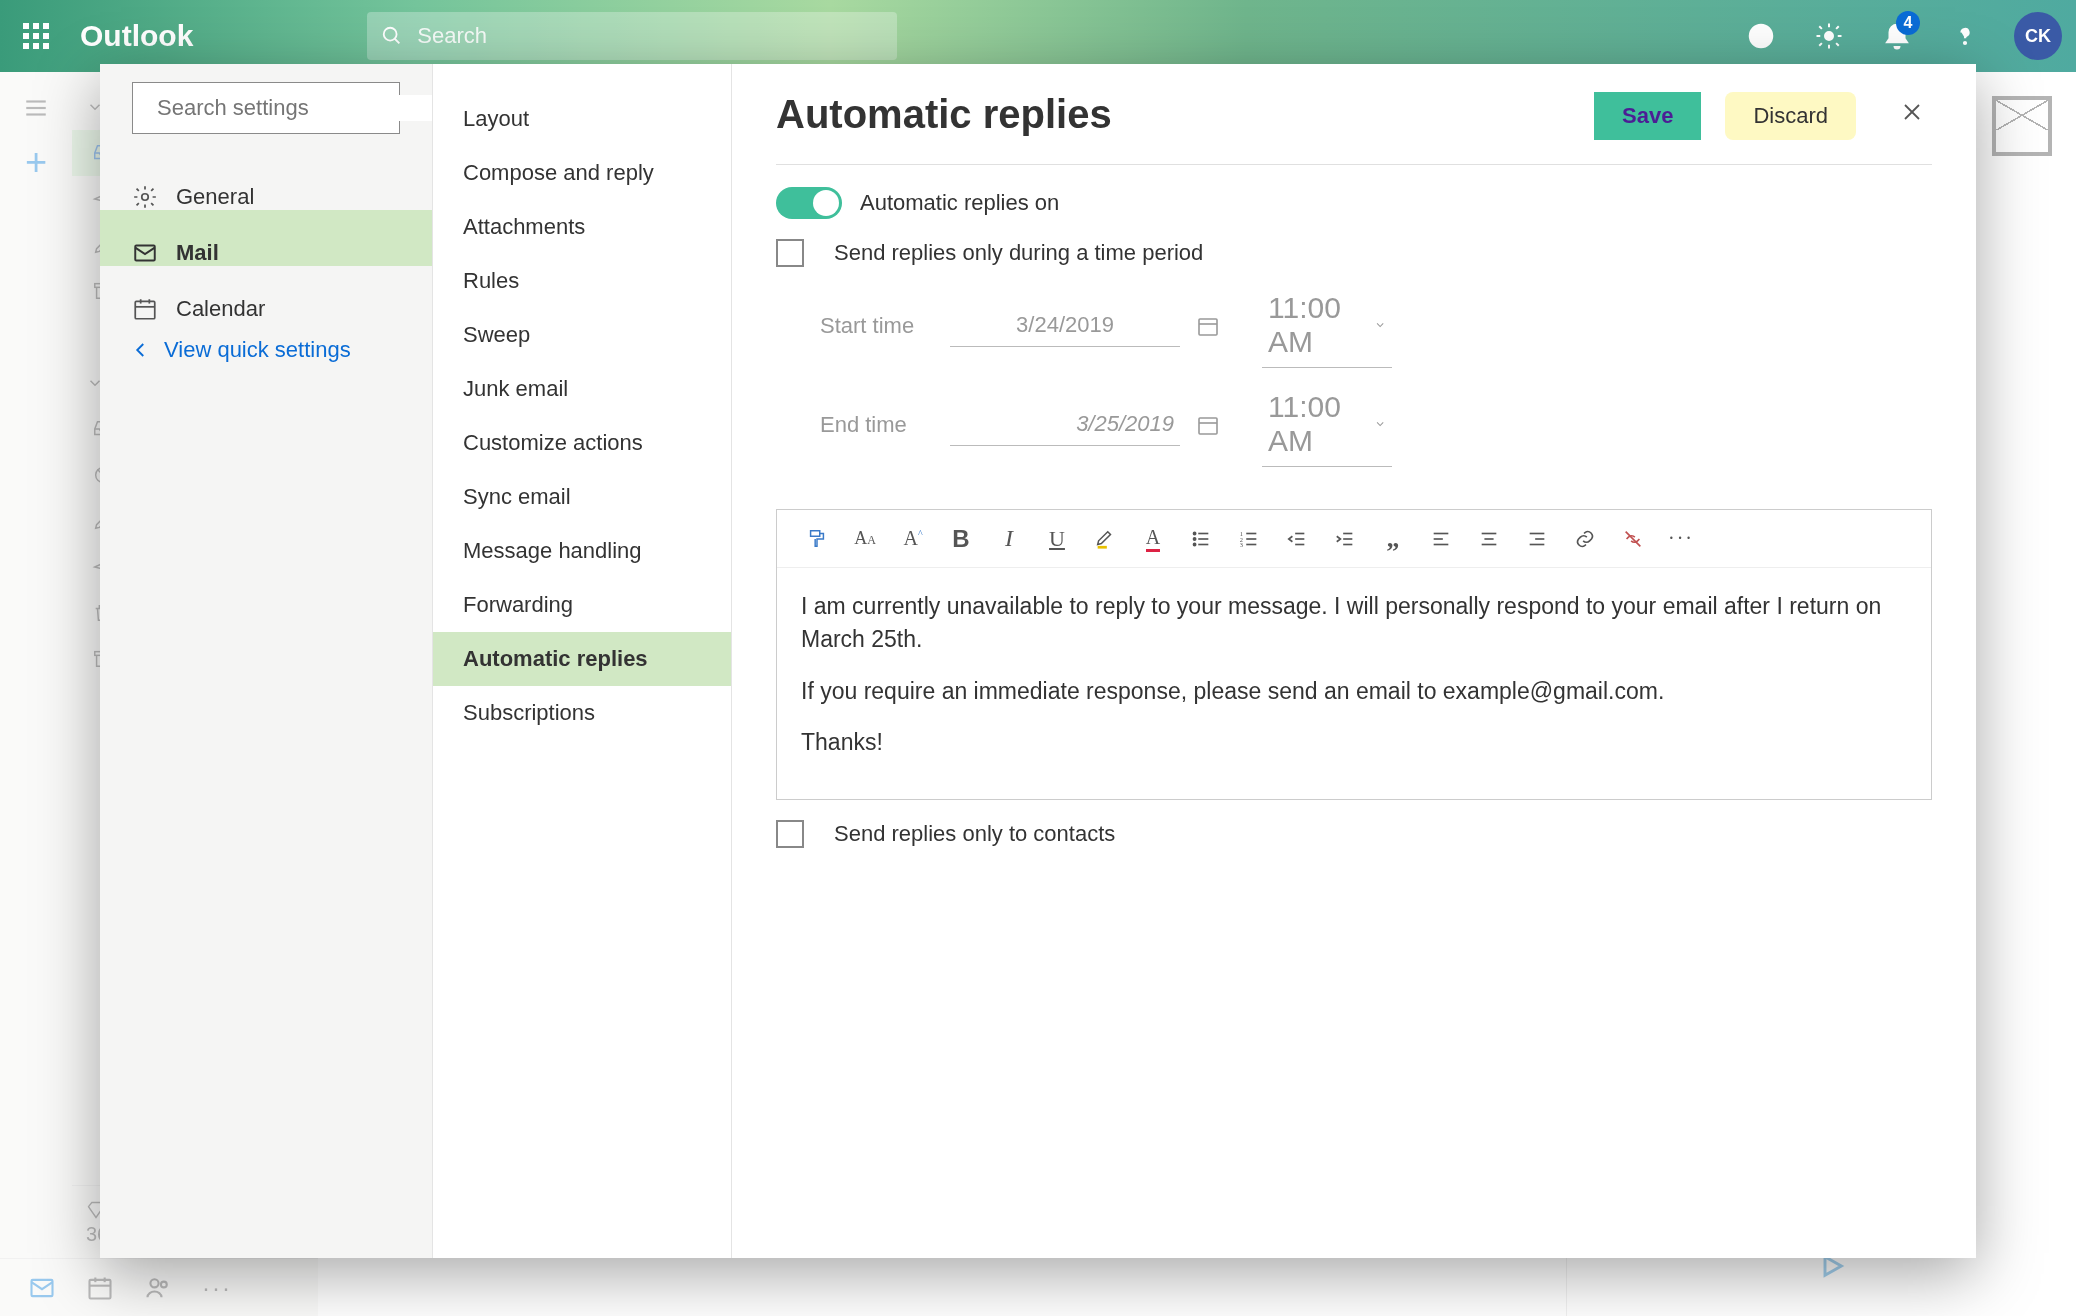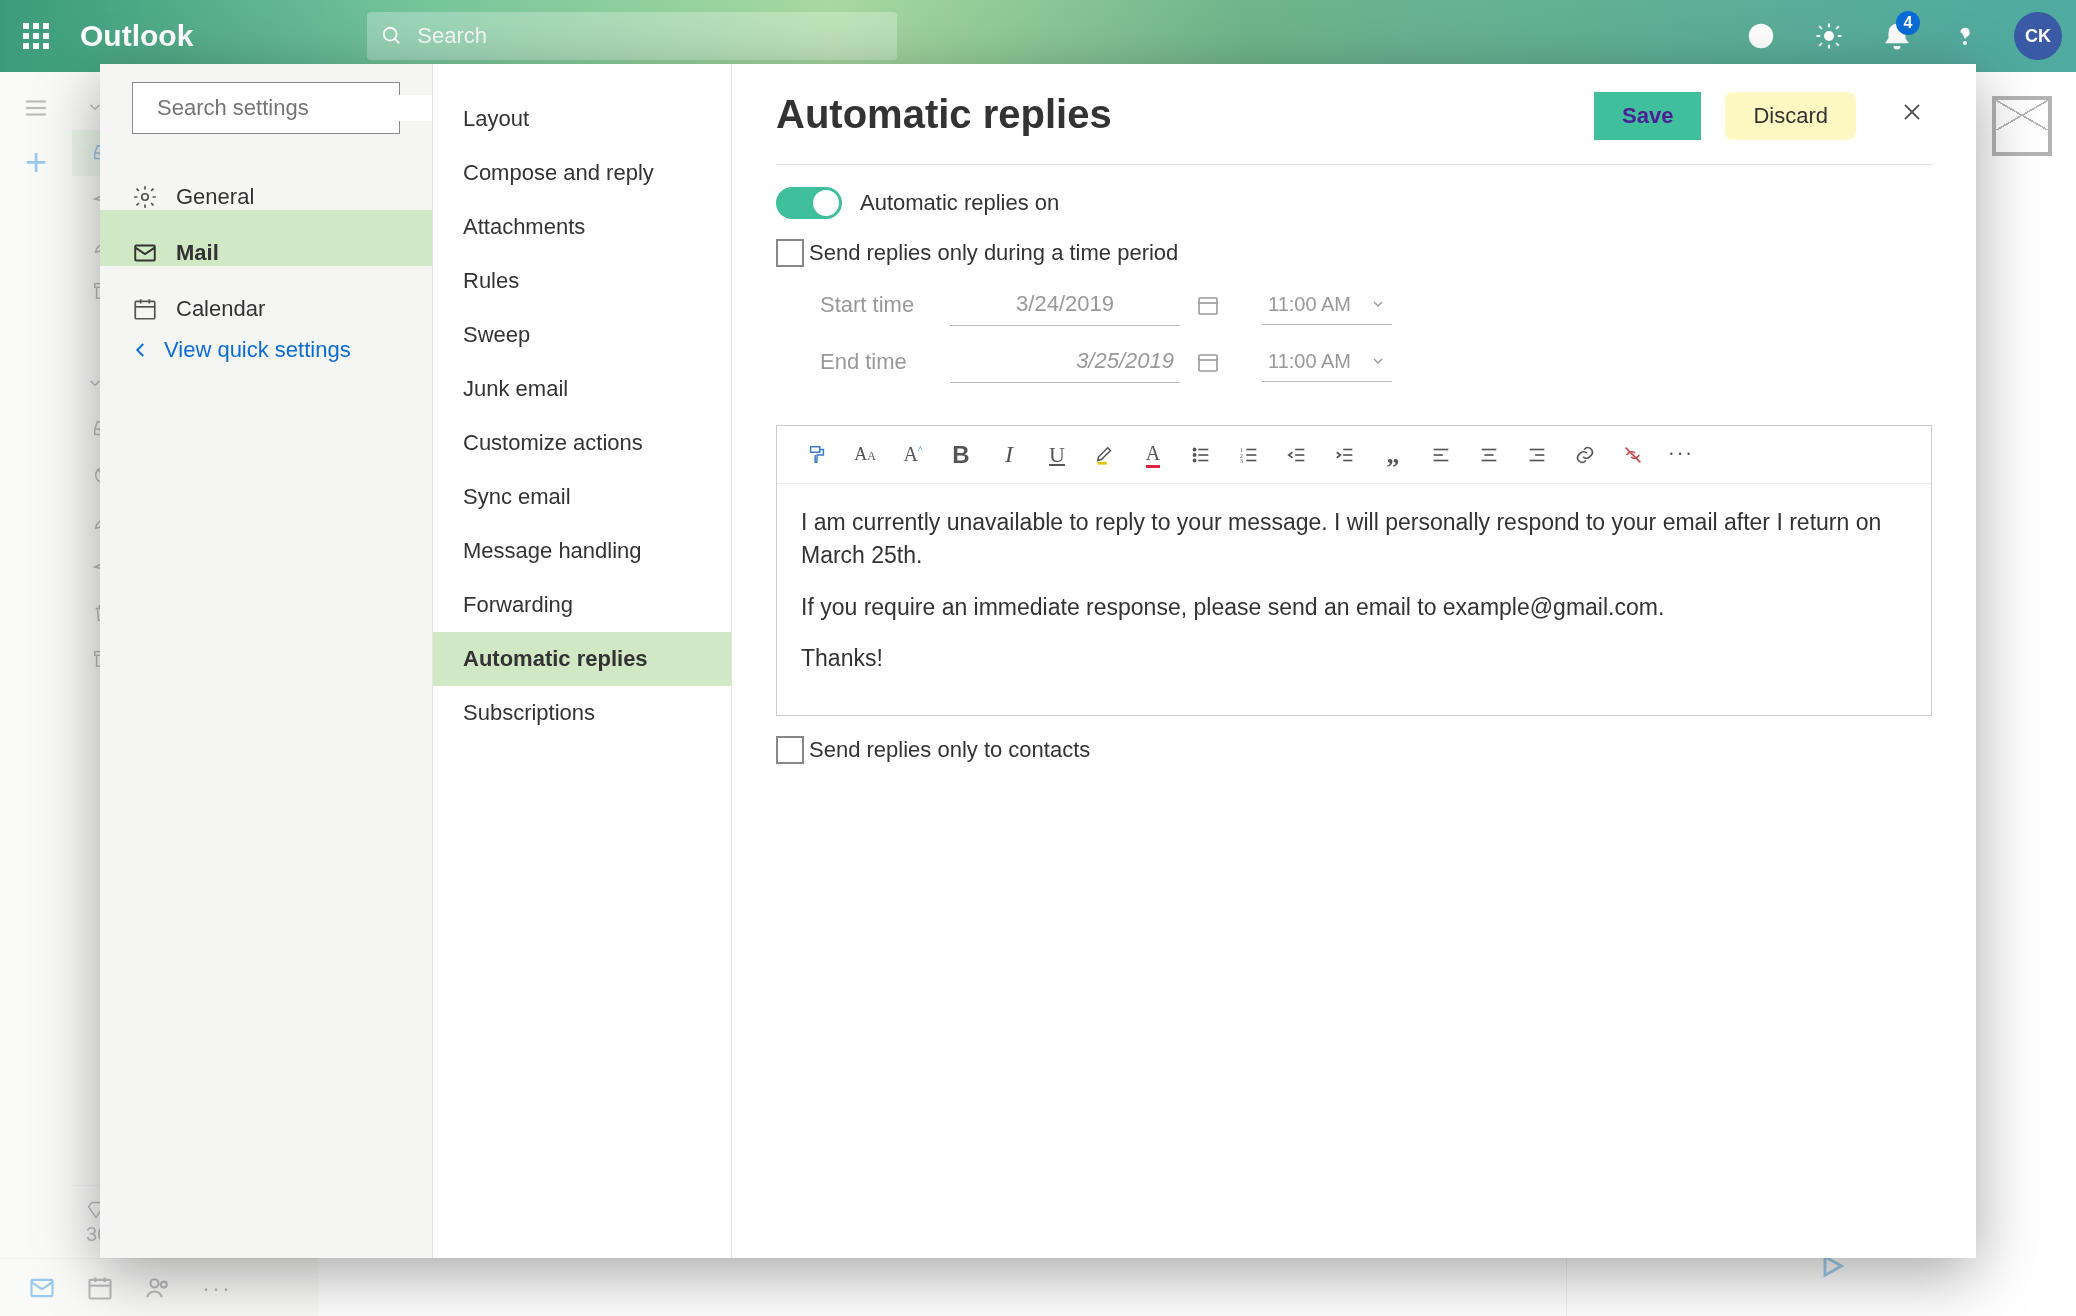--- a/index.html
+++ b/index.html
@@ -89,29 +89,29 @@
 .btn-save { background:#3fbf9b; color:#4c1d95; font-weight:600; margin-right:24px; }
 .btn-discard { background:#fef9c3; color:#333; margin-right:36px;border-radius:8px; }
 .close-x { width:40px; height:40px; display:flex; align-items:center; justify-content:center; cursor:pointer; font-size:28px; color:#555; }
 
 .m-desc { font-size:22px; color:#555; line-height:1.5; margin-bottom:22px; }
 
 .toggle-row { display:flex; align-items:center; gap:18px; margin-bottom:20px; }
 .toggle { width:66px; height:32px; background:#3fbf9b; border-radius:16px; position:relative; cursor:pointer; }
 .toggle .knob { position:absolute; right:3px; top:3px; width:26px; height:26px; background:#fff; border-radius:50%; }
 
-.check-row { display:flex; align-items:center; gap:5px; margin-bottom:16px; }
+.check-row { display:flex; align-items:center; gap:30px; margin-bottom:16px; }
 .checkbox { width:28px; height:28px; border:2px solid #888; cursor:pointer; flex-shrink:0; }
 
 .time-block { padding-left:44px; margin-bottom:28px; }
 .time-row { display:flex; align-items:center; margin-bottom:14px; }
 .time-label { width:130px; color:#999; font-size:22px; }
 .date-input { width:230px; border:0; border-bottom:1px solid #bbb; padding:8px 6px; font-size:22px; color:#999; background:transparent; margin-right:12px; }
 .cal-icon { width:32px; height:32px; color:#999; margin-right:38px; display:flex; align-items:center; justify-content:center; }
-.time-select { width:130px; border:0; border-bottom:1px solid #bbb; padding:8px 6px; font-size:20px; color:#999; background:transparent; display:flex; align-items:center; justify-content:space-between; }
+.time-select { width:130px; border:0; border-bottom:1px solid #bbb; padding:8px 6px; font-size:30px; color:#999; background:transparent; display:flex; align-items:center; justify-content:space-between; }
 .time-select svg { margin-left:10px; }
 
 .editor-box { border:1px solid #ccc; }
 .toolbar { height:58px; display:flex; align-items:center; gap:8px; padding:0 20px; border-bottom:1px solid #eee; }
 .tb { width:40px; height:40px; display:flex; align-items:center; justify-content:center; color:#555; cursor:pointer; font-family: Georgia, serif; }
 .tb.bold { font-weight:800; font-family: Arial; font-size:24px; }
 .tb.italic { font-style:italic; font-size:24px; }
 .tb.underline { text-decoration:underline; font-size:22px; }
 .editor-body { padding:22px 24px; font-size:23px; line-height:1.45; min-height:180px; }
 .editor-body p { margin-bottom:18px; }

